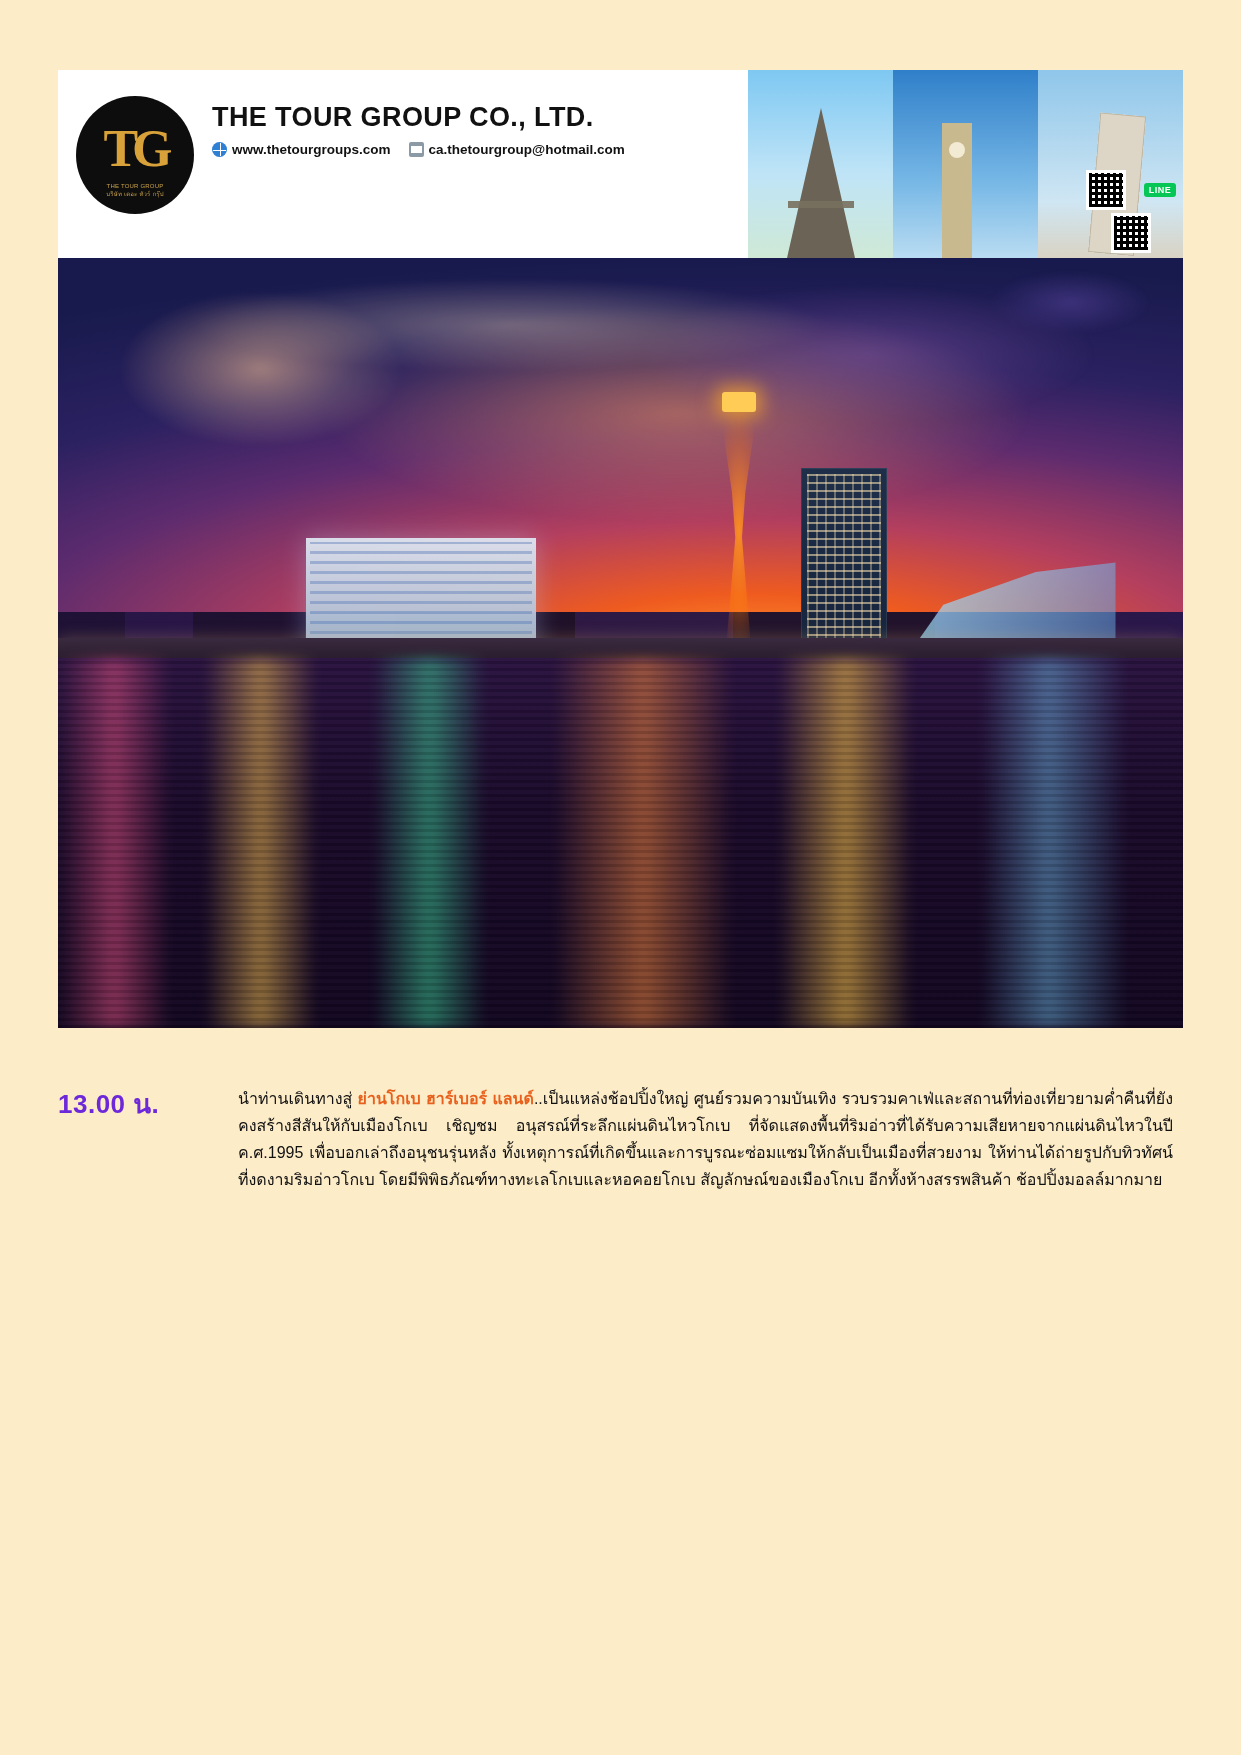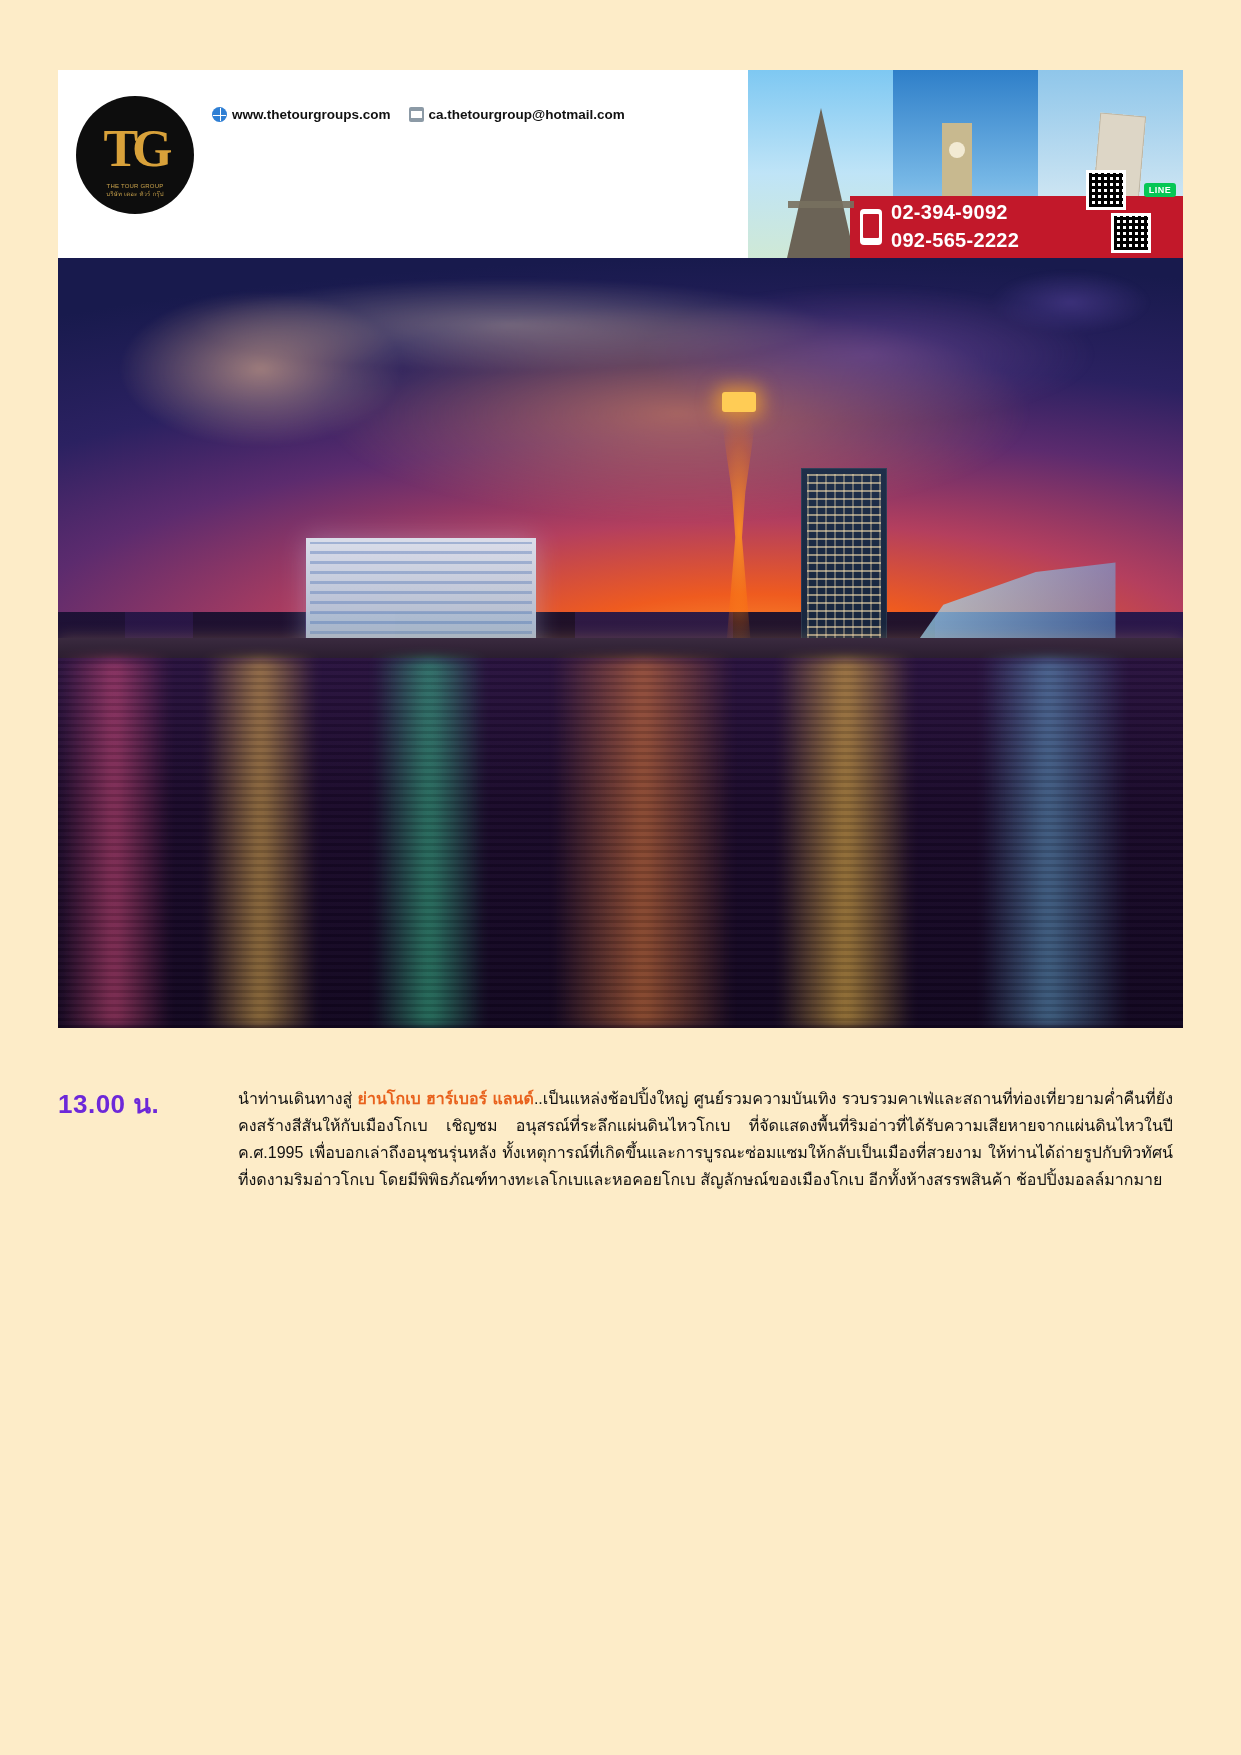--- a/index.html
+++ b/index.html
@@ -493,41 +493,35 @@
     <div class="lh-left">
       <div class="logo-circle">
         <span class="logo-mono">TG</span>
         <span class="logo-sub">
           <span>THE TOUR GROUP</span><br>
           <span>บริษัท เดอะ ทัวร์ กรุ๊ป</span>
         </span>
       </div>
 
       <div class="lh-text">
+        <div class="company-en">THE TOUR GROUP CO., LTD.</div>
         <div class="contact-row">
           <span class="mini-icon globe"></span>
           <span class="web-text">www.thetourgroups.com</span>
           <span class="mini-icon mailbox"></span>
           <span>ca.thetourgroup@hotmail.com</span>
         </div>
       </div>
     </div>
 
     <div class="lh-right">
       <div class="photo-cell ph-eiffel"></div>
       <div class="photo-cell ph-bigben"></div>
       <div class="photo-cell ph-pisa"></div>
 
-      <div class="contactbar">
-        <span class="phone-icon"></span>
-        <span class="phone-nums">
-          <span>02-394-9092</span><br>
-          <span>092-565-2222</span>
-        </span>
-      </div>
 
       <div class="qr-wrap">
         <div class="qr-row">
           <span class="qr"></span>
           <span class="line-badge">LINE</span>
         </div>
         <div class="qr-row">
           <span class="qr"></span>
         </div>
       </div>

